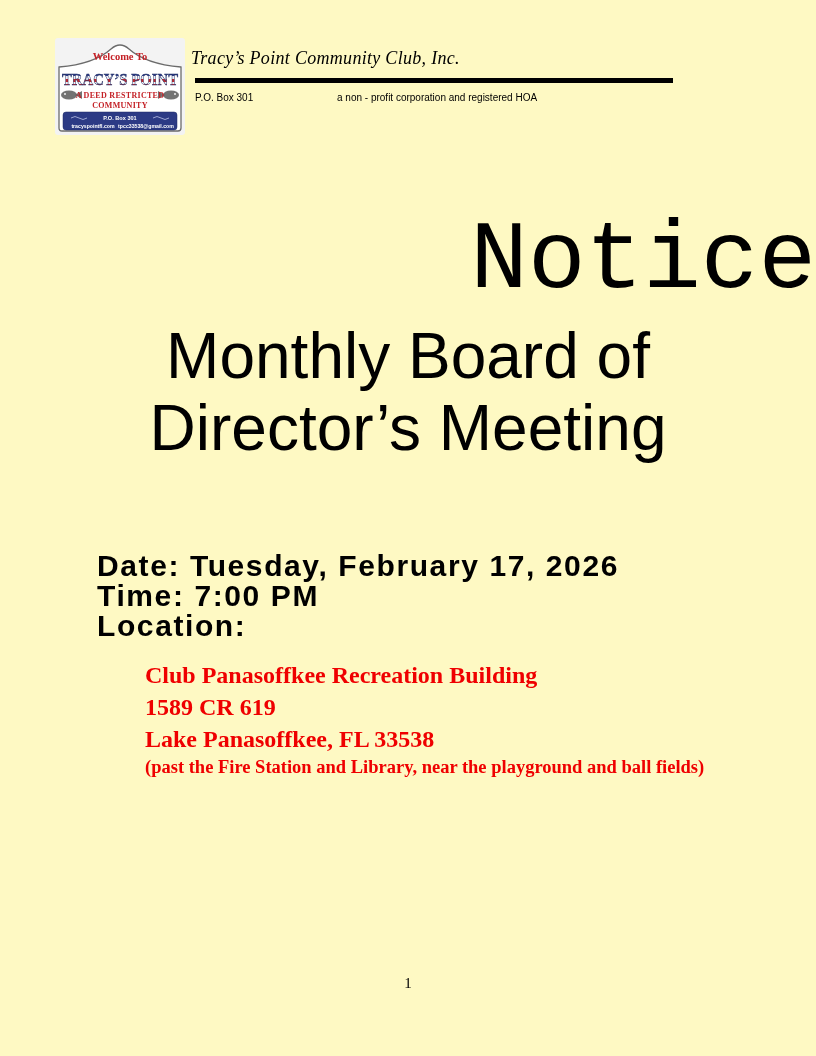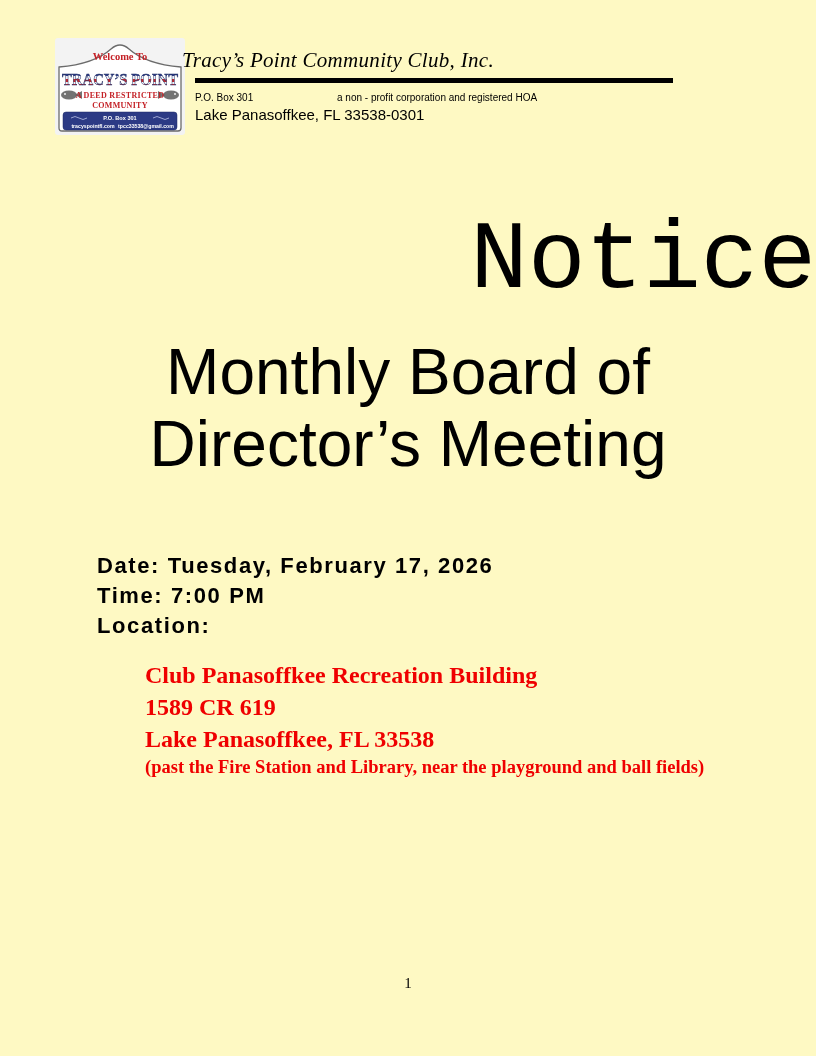--- a/index.html
+++ b/index.html
@@ -3,41 +3,41 @@
 <meta charset="utf-8">
 <style>
   html,body{margin:0;padding:0;background:#fff;}
   .page{
     position:relative;width:816px;height:1056px;background:#fef9c3;
     font-family:"Liberation Sans",sans-serif;color:#000;overflow:hidden;
   }
   
   .logo{position:absolute;left:55px;top:38px;width:130px;height:97px;}
   .org-title{
-    position:absolute;left:182px;top:48px;
+    position:absolute;left:191px;top:48px;
     font-family:"Liberation Serif",serif;font-style:italic;
-    font-size:21px;letter-spacing:.3px;white-space:nowrap;
+    font-size:18px;letter-spacing:.3px;white-space:nowrap;
   }
   .hdr-rule{position:absolute;left:195px;top:78px;width:478px;height:5px;background:#000;}
   .hdr-line1{position:absolute;left:195px;top:89px;font-size:10px;line-height:17.5px;white-space:nowrap;}
   .hdr-line1 .pobox{display:inline-block;width:142px;}
   .hdr-line2{position:absolute;left:195px;top:106px;font-size:15px;line-height:17.5px;white-space:nowrap;}
   
   .notice-title{
     position:absolute;left:0;right:0;top:214px;text-align:right;
     font-size:96px;line-height:1;letter-spacing:0;font-family:Liberation Mono, monospace;
   }
   .notice-subtitle{
-    position:absolute;left:0;right:0;top:336px;text-align:center;
+    position:absolute;left:0;right:0;top:320px;text-align:center;
     font-size:64px;line-height:72px;
   }
   
   .meeting-details{
     position:absolute;left:97px;top:551px;
-    font-size:22px;font-weight:bold;line-height:30px;letter-spacing:1.6px;
+    font-size:30px;font-weight:bold;line-height:30px;letter-spacing:1.6px;
     white-space:nowrap;
   }
   
   .venue{
     position:absolute;left:145px;top:659px;
     font-family:"Liberation Serif",serif;font-weight:bold;
     font-size:24px;line-height:32px;color:#ef0000;white-space:nowrap;
   }
   .venue .note{font-size:18.5px;line-height:24px;}
   
@@ -90,21 +90,20 @@
       <text x="38" y="89.5" text-anchor="middle" font-family="Liberation Sans, sans-serif" font-size="5.2" font-weight="bold" fill="#ffffff">tracyspointfl.com</text>
       <text x="91" y="89.5" text-anchor="middle" font-family="Liberation Sans, sans-serif" font-size="5.2" font-weight="bold" fill="#ffffff">tpcc33538@gmail.com</text>
     </svg>
   </div>
 
   <div class="org-title">Tracy’s Point Community Club, Inc.</div>
   <div class="hdr-rule"></div>
   <div class="hdr-line1">
     <span class="pobox">P.O. Box 301</span><span>a non - profit corporation and registered HOA</span>
   </div>
-  <div class="hdr-line2">Lake Panasoffkee, FL 33538-0301</div>
 
   <div class="notice-title">Notice</div>
   <div class="notice-subtitle">
     <div>Monthly Board of</div>
     <div>Director’s Meeting</div>
   </div>
 
   <div class="meeting-details">
     <div>Date: Tuesday, February 17, 2026</div>
     <div>Time: 7:00 PM</div>

